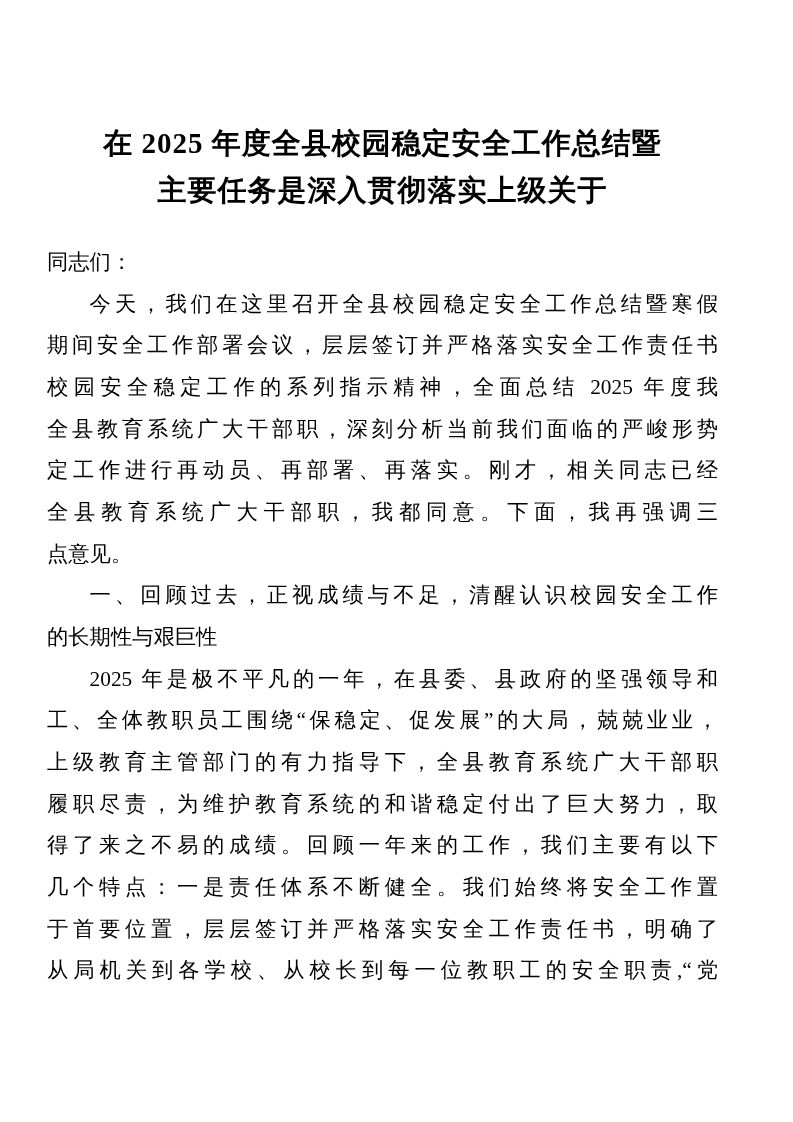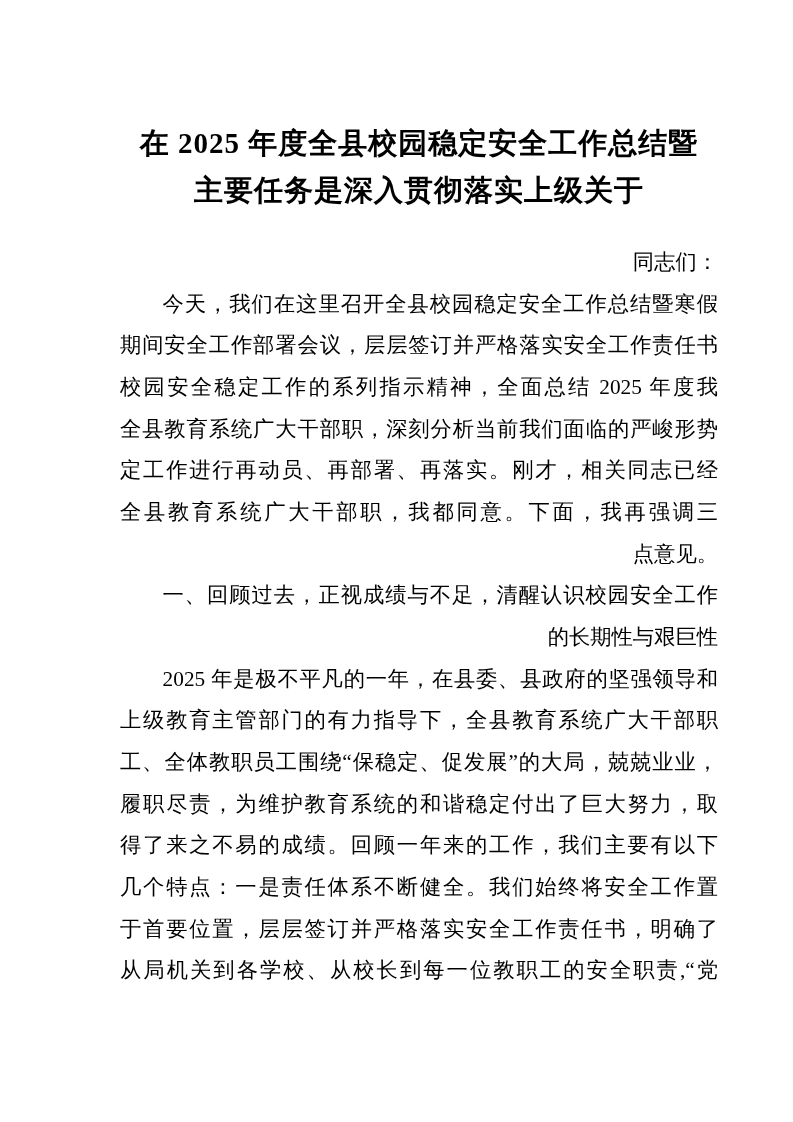--- a/index.html
+++ b/index.html
@@ -7,21 +7,21 @@
     padding: 0;
     background: #ffffff;
   }
   .page {
     position: relative;
     width: 793px;
     height: 1122px;
     background: #ffffff;
     overflow: hidden;
     box-sizing: border-box;
-    padding: 120px 75px 0 120px;
+    padding: 120px 75px 0 47px;
     color: #000000;
     font-family: "Liberation Serif", "DejaVu Serif", serif;
   }
   .doc-title {
     text-align: center;
     font-weight: 700;
     font-size: 29px;
     line-height: 47px;
     letter-spacing: 1px;
     margin: 0 0 28px 0;
@@ -30,21 +30,21 @@
     height: 47px;
     overflow: hidden;
   }
   .doc-body {
     font-size: 21.3px;
   }
   .doc-line {
     height: 41.67px;
     line-height: 41.67px;
     overflow: hidden;
-    text-align: right;
+    text-align: left;
   }
   .doc-line.justify {
     text-align: justify;
     text-align-last: justify;
     text-justify: inter-character;
   }
   .doc-line.indent {
     text-indent: 42.6px;
   }
   .paragraph {
@@ -71,22 +71,22 @@
         <div class="doc-line justify">定工作进行再动员、再部署、再落实。刚才，相关同志已经</div>
         <div class="doc-line justify">全县教育系统广大干部职，我都同意。下面，我再强调三</div>
         <div class="doc-line">点意见。</div>
       </div>
       <div class="paragraph">
         <div class="doc-line justify indent">一、回顾过去，正视成绩与不足，清醒认识校园安全工作</div>
         <div class="doc-line">的长期性与艰巨性</div>
       </div>
       <div class="paragraph">
         <div class="doc-line justify indent">2025 年是极不平凡的一年，在县委、县政府的坚强领导和</div>
+        <div class="doc-line justify">工、全体教职员工围绕“保稳定、促发展”的大局，兢兢业业，</div>
         <div class="doc-line justify">上级教育主管部门的有力指导下，全县教育系统广大干部职</div>
-        <div class="doc-line justify">工、全体教职员工围绕“保稳定、促发展”的大局，兢兢业业，</div>
         <div class="doc-line justify">履职尽责，为维护教育系统的和谐稳定付出了巨大努力，取</div>
         <div class="doc-line justify">得了来之不易的成绩。回顾一年来的工作，我们主要有以下</div>
         <div class="doc-line justify">几个特点：一是责任体系不断健全。我们始终将安全工作置</div>
         <div class="doc-line justify">于首要位置，层层签订并严格落实安全工作责任书，明确了</div>
         <div class="doc-line justify">从局机关到各学校、从校长到每一位教职工的安全职责,“党</div>
       </div>
     </div>
 </div>
 
 </body></html>

